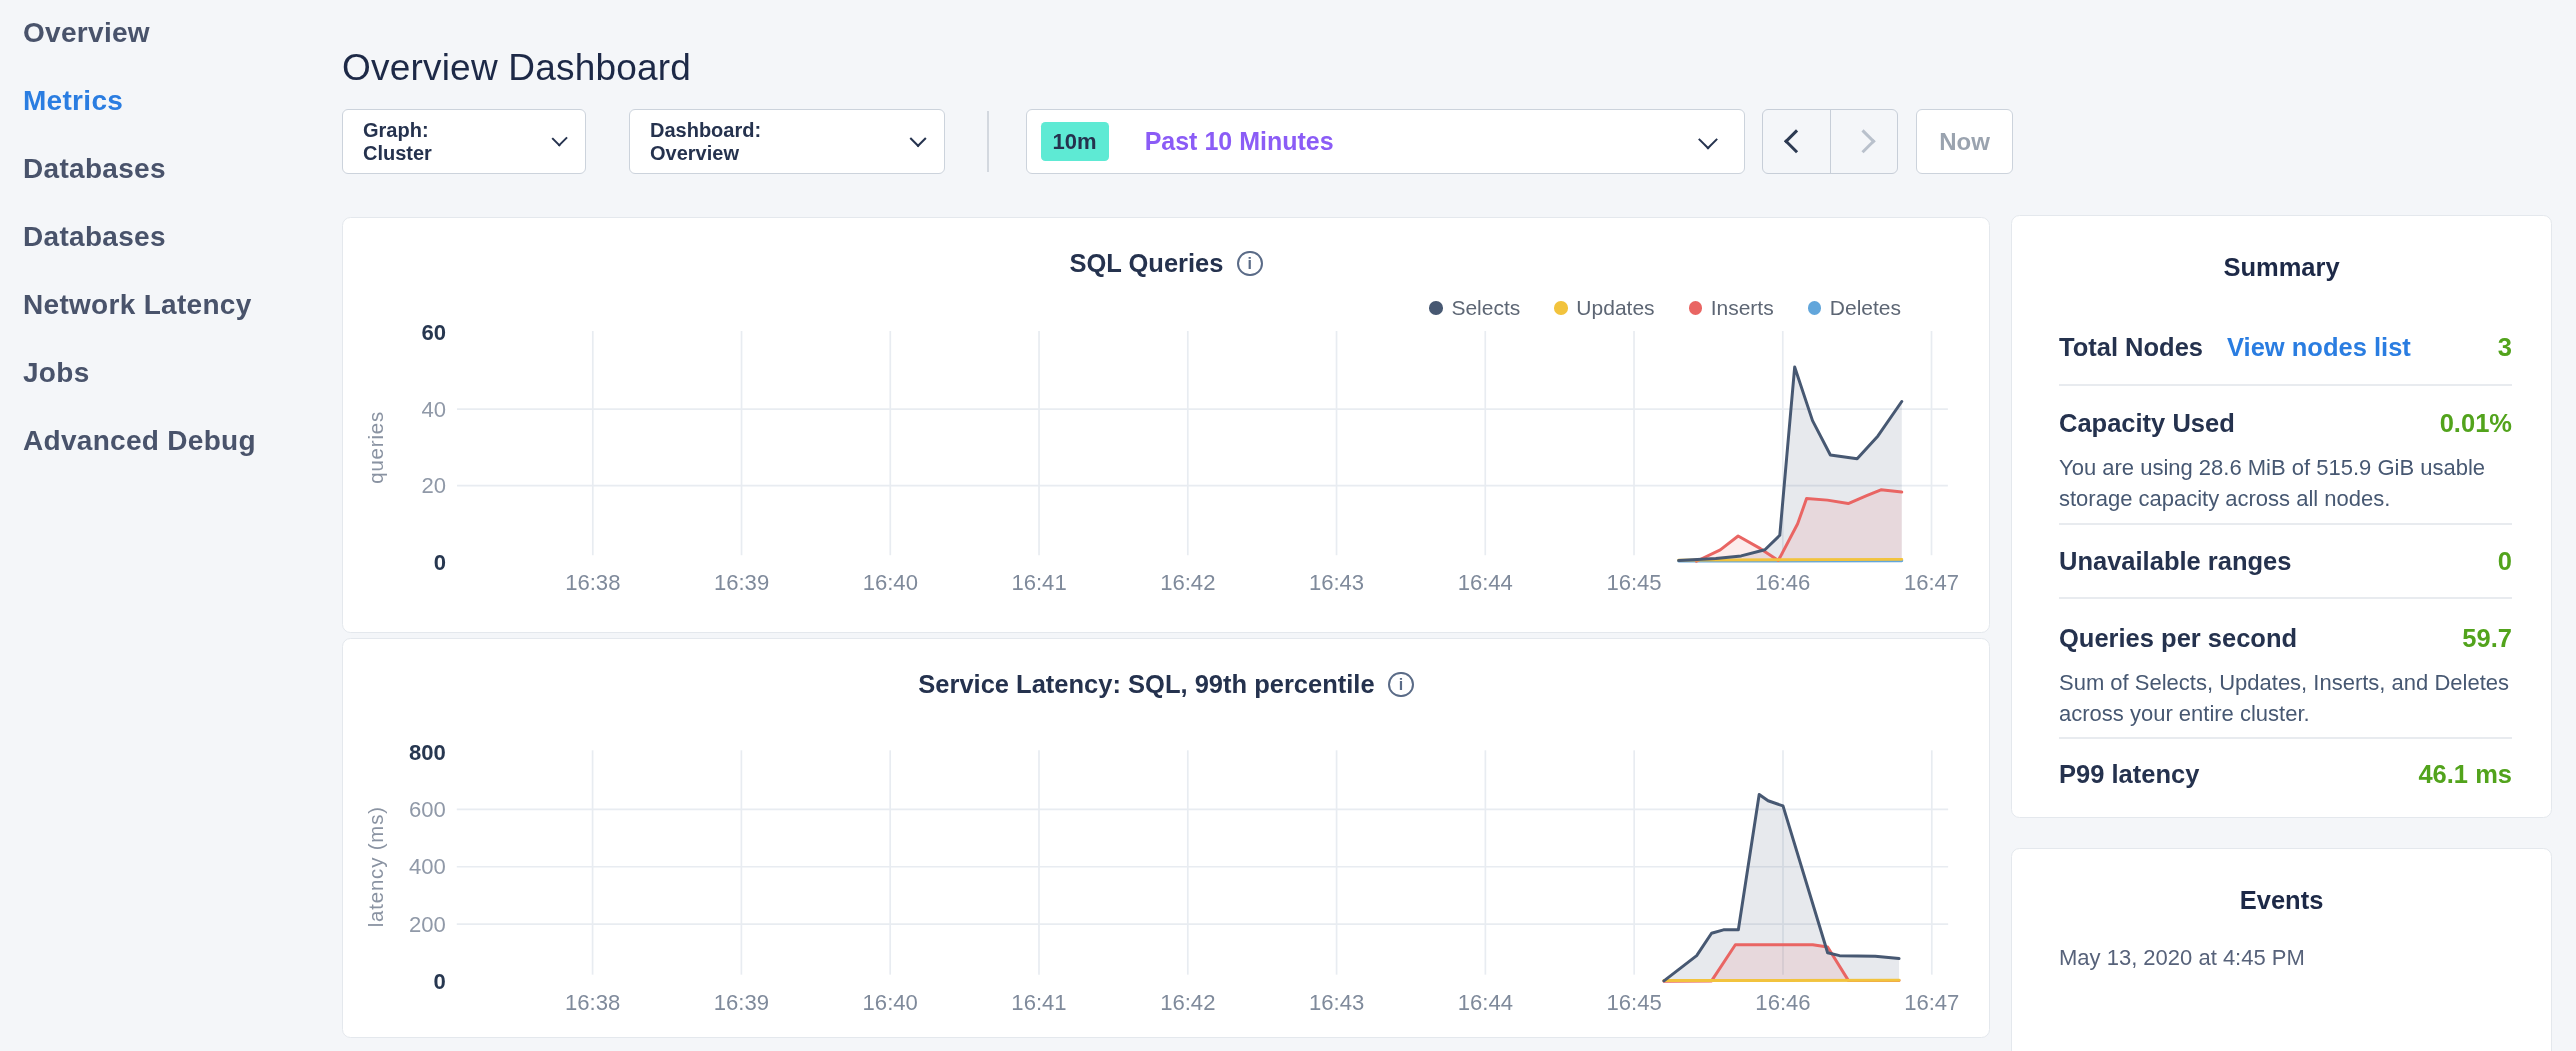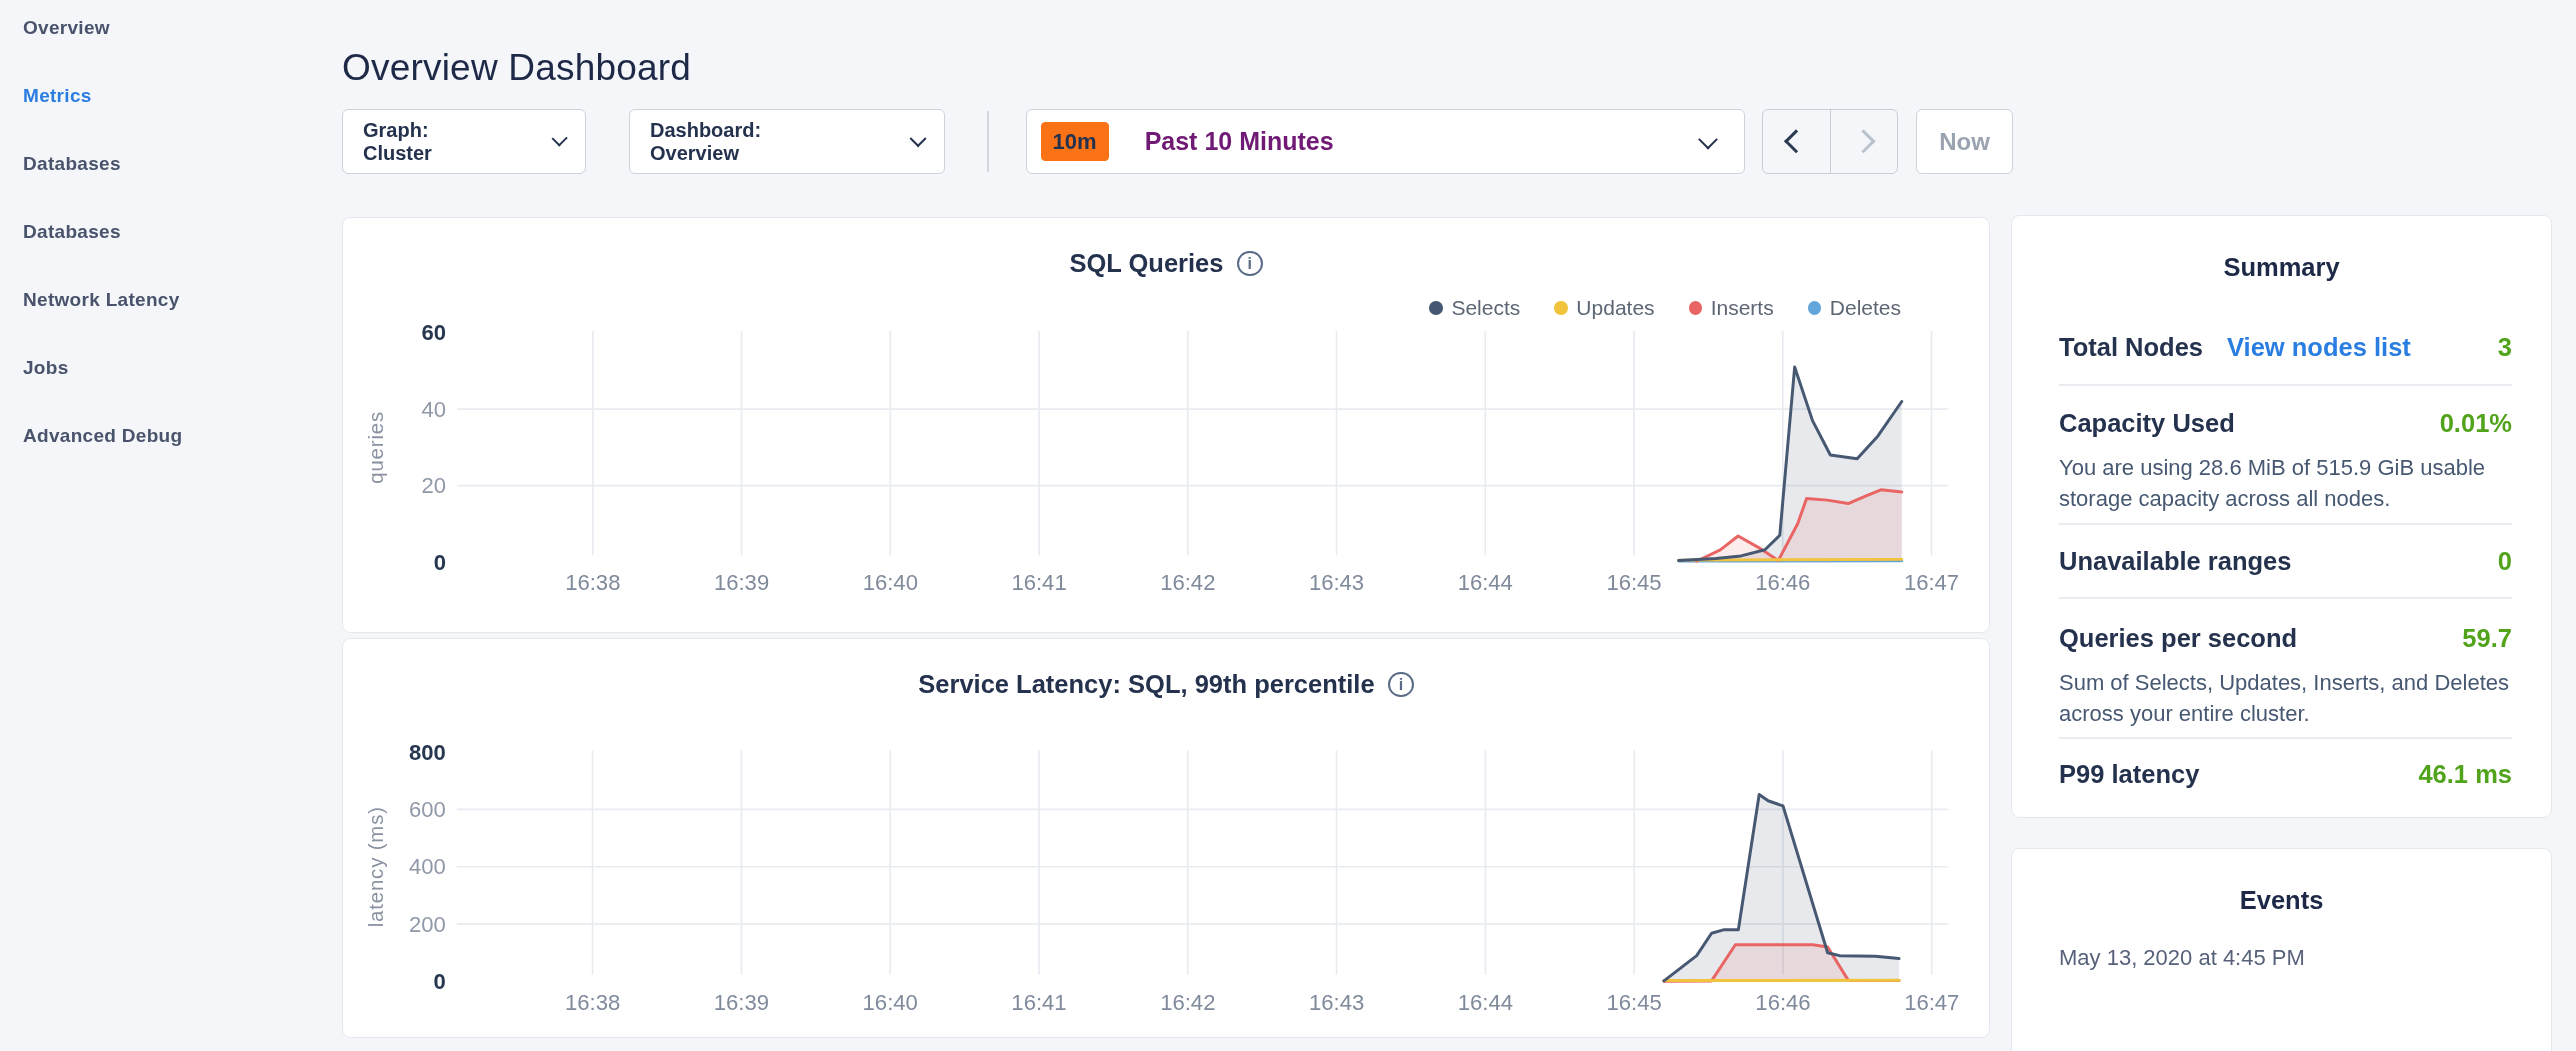--- a/index.html
+++ b/index.html
@@ -8,43 +8,43 @@
     background:#f4f6f9;
     font-family:"Liberation Sans", sans-serif;
     color:#25324e;
   }
 
   
   #sidebar{position:absolute;left:0;top:17px;width:340px;}
   #sidebar ul{list-style:none;margin:0;padding:0;}
   #sidebar li{
     height:68px;padding-left:23px;display:flex;align-items:flex-start;
-    font-size:19px;font-weight:700;color:#49536b;letter-spacing:0.3px;cursor:pointer;
+    font-size:28px;font-weight:700;color:#49536b;letter-spacing:0.3px;cursor:pointer;
   }
   #sidebar li.active{color:#2a7de1;}
 
   
   #page-title{position:absolute;left:342px;top:22px;font-size:37px;font-weight:400;color:#1d2947;letter-spacing:0.2px;}
   .dd, .timepicker, .btnbox{
     position:absolute;top:109px;height:65px;background:#fff;
     border:1.7px solid #ccd3dc;border-radius:6px;box-sizing:border-box;
     display:flex;align-items:center;cursor:pointer;
   }
   .dd{padding:0 20px;font-size:20px;font-weight:700;color:#25324e;gap:44px;}
   #dd-graph{left:342px;width:244px;}
   #dd-dashboard{left:629px;width:316px;}
   .chev{display:inline-block;width:10.2px;height:10.2px;border-right:2.6px solid #25324e;border-bottom:2.6px solid #25324e;transform:rotate(45deg) translate(-1.7px,-1.7px);}
   .dd .chev{margin-left:17px;}
   #toolbar-divider{position:absolute;left:987px;top:111px;width:1.7px;height:61px;background:#d3d8df;}
   .timepicker{left:1026px;width:719px;padding:0 25.5px 0 13.6px;}
   .tp-badge{
-    background:#f97316;border-radius:4.3px;height:39px;padding:0 12px;
+    background:#5eead4;border-radius:4.3px;height:39px;padding:0 12px;
     display:flex;align-items:center;font-size:22px;font-weight:700;color:#25324e;
   }
-  .tp-label{margin-left:36px;font-size:25px;font-weight:700;color:#701a75;}
+  .tp-label{margin-left:36px;font-size:25px;font-weight:700;color:#8b5cf6;}
   .tp-chev{position:absolute;right:29px;width:12px;height:12px;}
   #nav-group{position:absolute;left:1762px;top:109px;width:136px;height:65px;border:1.7px solid #c7ced8;border-radius:6px;box-sizing:border-box;display:flex;}
   #nav-group .half{flex:1;display:flex;align-items:center;justify-content:center;cursor:pointer;}
   #nav-group .half:first-child{border-right:1.7px solid #c7ced8;}
   .arrow{display:inline-block;width:13.6px;height:13.6px;border-right:3.4px solid #2c3a52;border-bottom:3.4px solid #2c3a52;}
   .arrow.left{transform:rotate(135deg);}
   .arrow.right{transform:rotate(-45deg);border-color:#b9c1cc;}
   #now-btn{left:1916px;width:97px;justify-content:center;font-size:24px;font-weight:700;color:#9aa3af;}
 
   

